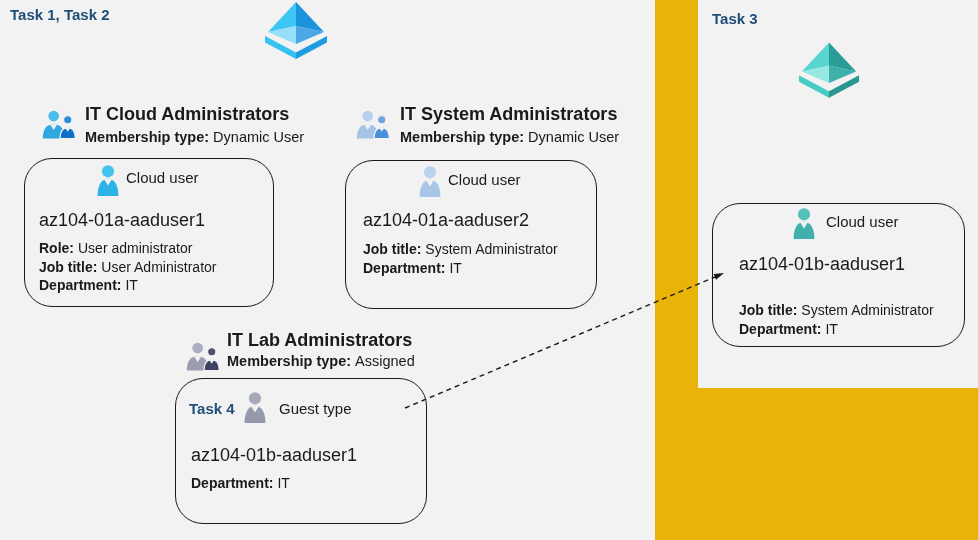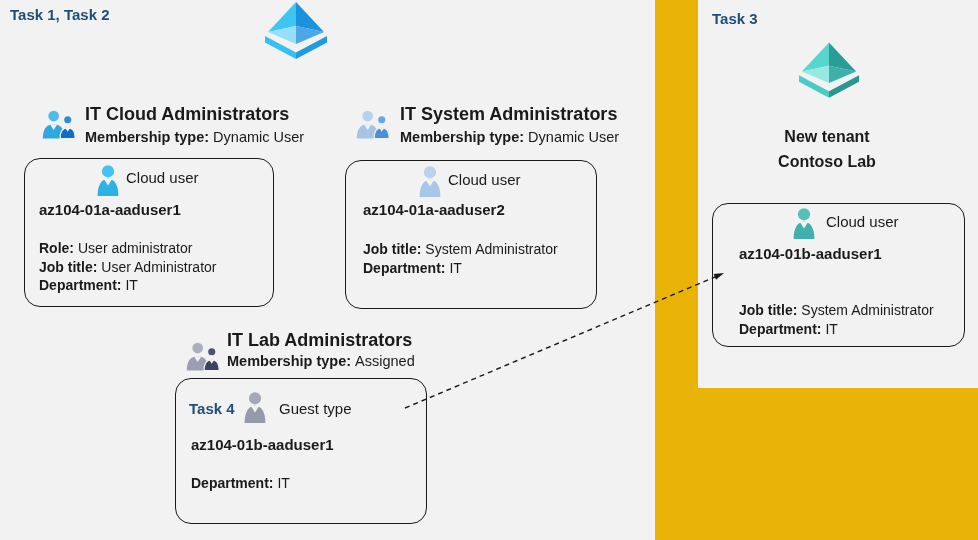--- a/index.html
+++ b/index.html
@@ -9,26 +9,26 @@
   }
   .region{position:absolute;background:#f2f2f2;}
   .abs{position:absolute;}
   .task-label{font-weight:bold;font-size:15px;color:#1f4e79;white-space:nowrap;}
   .tenant-label{font-weight:bold;font-size:17.5px;text-align:center;white-space:nowrap;}
   .tenant-label2{font-weight:bold;font-size:16px;text-align:center;line-height:25px;white-space:nowrap;}
   .group-title{font-weight:bold;font-size:18px;white-space:nowrap;}
   .group-membership{font-size:14.5px;white-space:nowrap;}
   .group-membership b{margin-right:4px;}
   .card{
-    position:absolute;border:1.6px solid #1a1a1a;border-radius:16px;
+    position:absolute;border:1.6px solid #1a1a1a;border-radius:28px;
     background:transparent;
   }
   .u-icon{position:absolute;}
   .u-type{position:absolute;font-size:15px;white-space:nowrap;}
-  .u-name{position:absolute;font-weight:bold;font-size:15px;white-space:nowrap;}
+  .u-name{position:absolute;font-weight:normal;font-size:18px;white-space:nowrap;margin-top:9px;}
   .u-fields{position:absolute;font-size:14px;line-height:18.5px;}
   .field-line{white-space:nowrap;}
   .field-line b{margin-right:4px;}
   .card-task-label{position:absolute;font-weight:bold;font-size:15px;color:#1f4e79;white-space:nowrap;}
   svg{display:block;}
   .arrow-layer{position:absolute;left:0;top:0;pointer-events:none;}
 </style>
 </head>
 <body>
 
@@ -161,24 +161,20 @@
   <div class="abs" style="left:798px;top:42px;">
     <svg width="62" height="57" viewBox="0 0 64 58">
       <polygon points="32,0 4,30 32,24" fill="#57d5ce"></polygon>
       <polygon points="32,0 60,30 32,24" fill="#2a9d96"></polygon>
       <polygon points="4,30 32,42 32,24" fill="#97e8e3"></polygon>
       <polygon points="60,30 32,42 32,24" fill="#3db0a9"></polygon>
       <polygon points="1,34 32,50.5 32,57 1,40.5" fill="#49ccc5"></polygon>
       <polygon points="63,34 32,50.5 32,57 63,40.5" fill="#289790"></polygon>
     </svg>
   </div>
-  <div class="abs tenant-label2" style="left:727px;top:124px;width:200px;">
-    <div>New  tenant</div>
-    <div>Contoso Lab</div>
-  </div>
 
   <div class="card" style="left:712px;top:203px;width:251px;height:142px;">
     <div class="u-icon" style="left:80px;top:4px;">
       <svg width="22" height="31" viewBox="0 0 22 31">
         <circle cx="11" cy="6.3" r="6.1" fill="#55bfba"></circle>
         <path d="M0.6,31 C0.6,20 4.6,13.8 11,13.8 C17.4,13.8 21.4,20 21.4,31 Z" fill="#41b0ac"></path>
         <path d="M6.9,13.9 L11,20.6 L15.1,13.9 Z" fill="#f2f2f2"></path>
       </svg>
     </div>
     <div class="u-type" style="left:113px;top:9px;">Cloud user</div>

